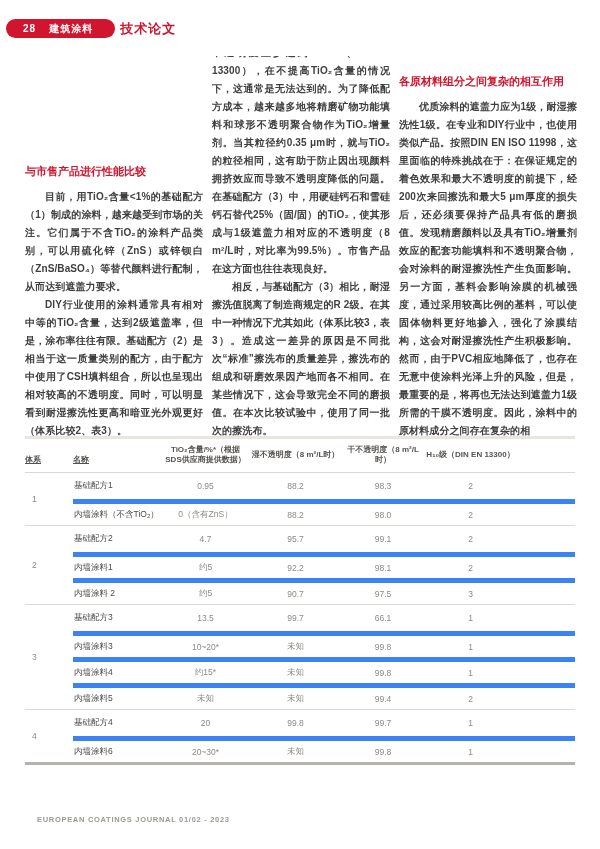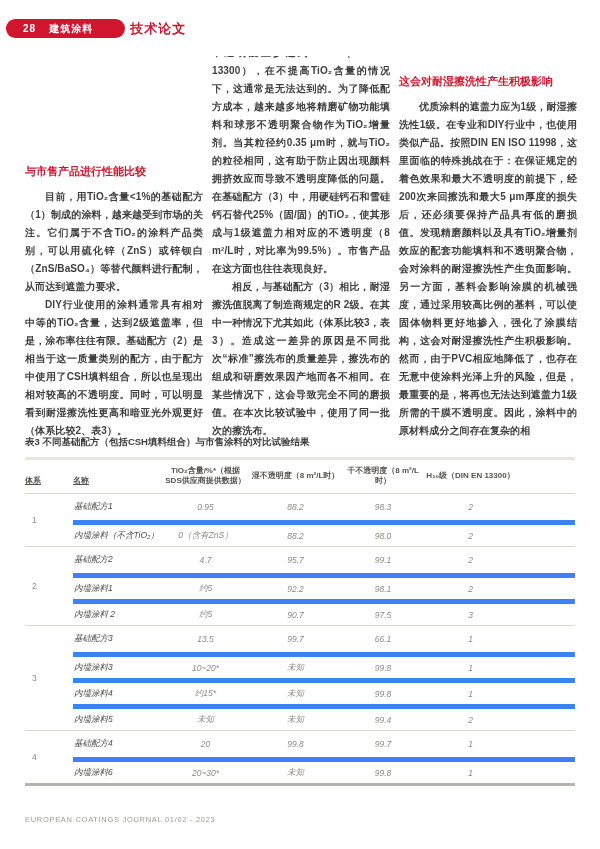--- a/index.html
+++ b/index.html
@@ -10,21 +10,21 @@
     background:#ffffff;
     overflow:hidden;
     font-family:"Liberation Sans", sans-serif;
     -webkit-font-smoothing:antialiased;
   }
   
   .page-header { position:absolute; top:19px; left:6px; display:flex; align-items:center; }
   .badge {
     display:inline-flex; align-items:center; gap:13px;
     background:#d2152e; color:#ffffff;
-    height:19px; padding:0 32px 0 17px;
+    height:19px; padding:0 22px 0 17px;
     border-radius:10px;
     font-size:10px; font-weight:bold; letter-spacing:1px;
   }
   .category { margin-left:5px; color:#d2152e; font-size:13px; font-weight:bold; letter-spacing:1px; }
   
   .columns {
     position:absolute; top:56px; left:25px; right:22px; height:384px;
     display:flex; gap:9px; overflow:hidden;align-items:flex-end;
   }
   .col { width:178px; flex:0 0 178px; }
@@ -50,35 +50,35 @@
   }
   .thead .hc { text-align:center; }
   .thead .hc.left { text-align:left; align-self:end;text-decoration:underline; }
   .tgroup { display:flex; border-top:1px solid #dcd8d2; }
   .tgroup .sys {
     width:48px; flex:0 0 48px;
     display:flex; align-items:center;
     padding-left:7px;
     font-size:8.5px; color:#8c8a86;
   }
-  .trows { flex:1;font-style:italic; }
+  .trows { flex:1; }
   .trow {
     display:grid;
     grid-template-columns:90px 85px 95px 80px 95px 1fr;
     align-items:center;
     min-height:26px;
     font-size:8.5px; color:#8c8a86;
   }
   .trow + .trow { border-top:5px solid #3b82f6; }
   .trow .tcell { text-align:center; padding:2px 1px; }
   .trow .tcell.name { text-align:left; color:#4c4b49; white-space:nowrap; }
   
   .page-footer {
-    position:absolute; top:815px; left:25px;
-    font-size:7.5px; letter-spacing:0.7px; color:#9d9a94;
+    position:absolute; top:815px; left:37px;
+    font-size:7.5px; letter-spacing:0.7px; color:#9d9a94;font-weight:bold;
   }
 </style>
 </head>
 <body>
 
 <header class="page-header">
   <div class="badge">
     <span>28</span>
     <span>建筑涂料</span>
   </div>
@@ -89,27 +89,26 @@
   <section class="col">
     <h2>与市售产品进行性能比较</h2>
     <p>目前，用TiO₂含量&lt;1%的基础配方（1）制成的涂料，越来越受到市场的关注。它们属于不含TiO₂的涂料产品类别，可以用硫化锌（ZnS）或锌钡白（ZnS/BaSO₄）等替代颜料进行配制，从而达到遮盖力要求。</p>
     <p>DIY行业使用的涂料通常具有相对中等的TiO₂含量，达到2级遮盖率，但是，涂布率往往有限。基础配方（2）是相当于这一质量类别的配方，由于配方中使用了CSH填料组合，所以也呈现出相对较高的不透明度。同时，可以明显看到耐湿擦洗性更高和暗亚光外观更好（体系比较2、表3）。</p>
   </section>
   <section class="col">
     <p>在要求更苛刻的高端涂料的DIY细分市场中，必须达到1级遮盖力。这要求不透明度至少达到99.5%（DIN EN 13300），在不提高TiO₂含量的情况下，这通常是无法达到的。为了降低配方成本，越来越多地将精磨矿物功能填料和球形不透明聚合物作为TiO₂增量剂。当其粒径约0.35 μm时，就与TiO₂的粒径相同，这有助于防止因出现颜料拥挤效应而导致不透明度降低的问题。在基础配方（3）中，用硬硅钙石和雪硅钙石替代25%（固/固）的TiO₂，使其形成与1级遮盖力相对应的不透明度（8 m²/L时，对比率为99.5%）。市售产品在这方面也往往表现良好。</p>
     <p>相反，与基础配方（3）相比，耐湿擦洗值脱离了制造商规定的R 2级。在其中一种情况下尤其如此（体系比较3，表3）。造成这一差异的原因是不同批次“标准”擦洗布的质量差异，擦洗布的组成和研磨效果因产地而各不相同。在某些情况下，这会导致完全不同的磨损值。在本次比较试验中，使用了同一批次的擦洗布。</p>
   </section>
   <section class="col">
-    <h2>这会对耐湿擦洗性产生积极影响</h2>
+    <h2>各原材料组分之间复杂的相互作用</h2>
     <p>优质涂料的遮盖力应为1级，耐湿擦洗性1级。在专业和DIY行业中，也使用类似产品。按照DIN EN ISO 11998，这里面临的特殊挑战在于：在保证规定的着色效果和最大不透明度的前提下，经200次来回擦洗和最大5 μm厚度的损失后，还必须要保持产品具有低的磨损值。发现精磨颜料以及具有TiO₂增量剂效应的配套功能填料和不透明聚合物，会对涂料的耐湿擦洗性产生负面影响。另一方面，基料会影响涂膜的机械强度，通过采用较高比例的基料，可以使固体物料更好地掺入，强化了涂膜结构，这会对耐湿擦洗性产生积极影响。然而，由于PVC相应地降低了，也存在无意中使涂料光泽上升的风险，但是，最重要的是，将再也无法达到遮盖力1级所需的干膜不透明度。因此，涂料中的原材料成分之间存在复杂的相</p>
   </section>
 </main>
 
 <section class="table-section">
-  <h3 class="table-title">表3 不同基础配方（包括CSH填料组合）与市售涂料的对比试验结果</h3>
   <div class="rule-top"></div>
   <div class="thead">
     <div class="hc left">体系</div>
     <div class="hc left">名称</div>
     <div class="hc">TiO₂含量/%*（根据SDS供应商提供数据）</div>
     <div class="hc">湿不透明度（8 m²/L时）</div>
     <div class="hc">干不透明度（8 m²/L时）</div>
     <div class="hc">H₁₀级（DIN EN 13300）</div>
     <div class="hc"></div>
   </div>

